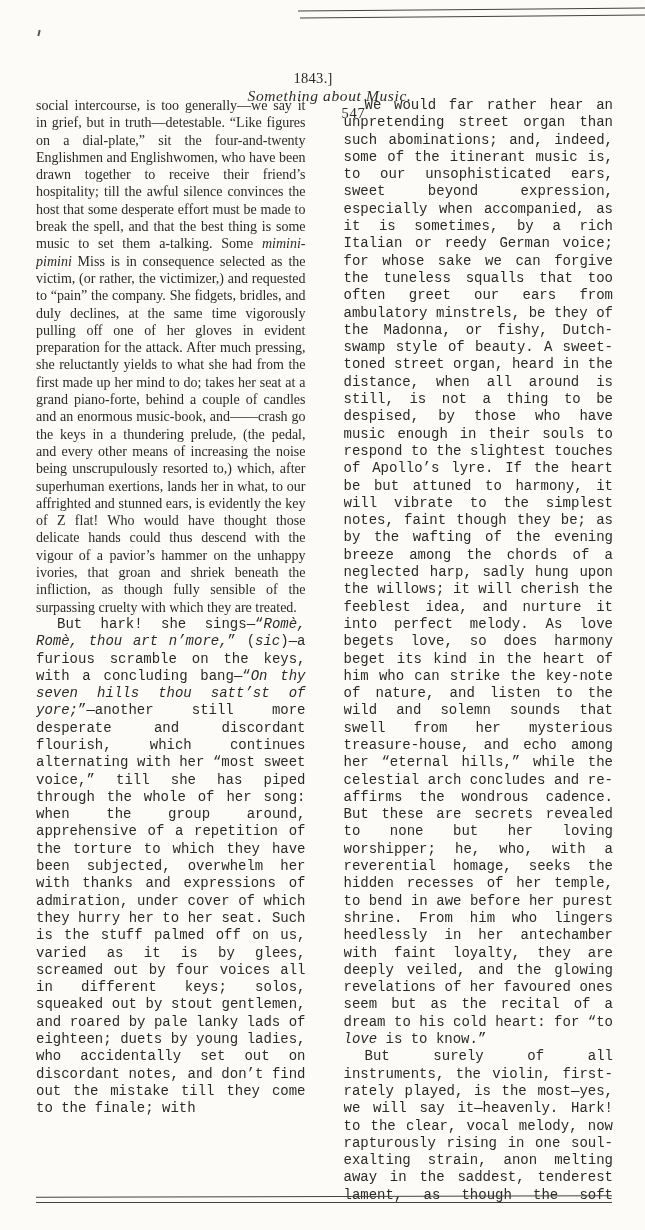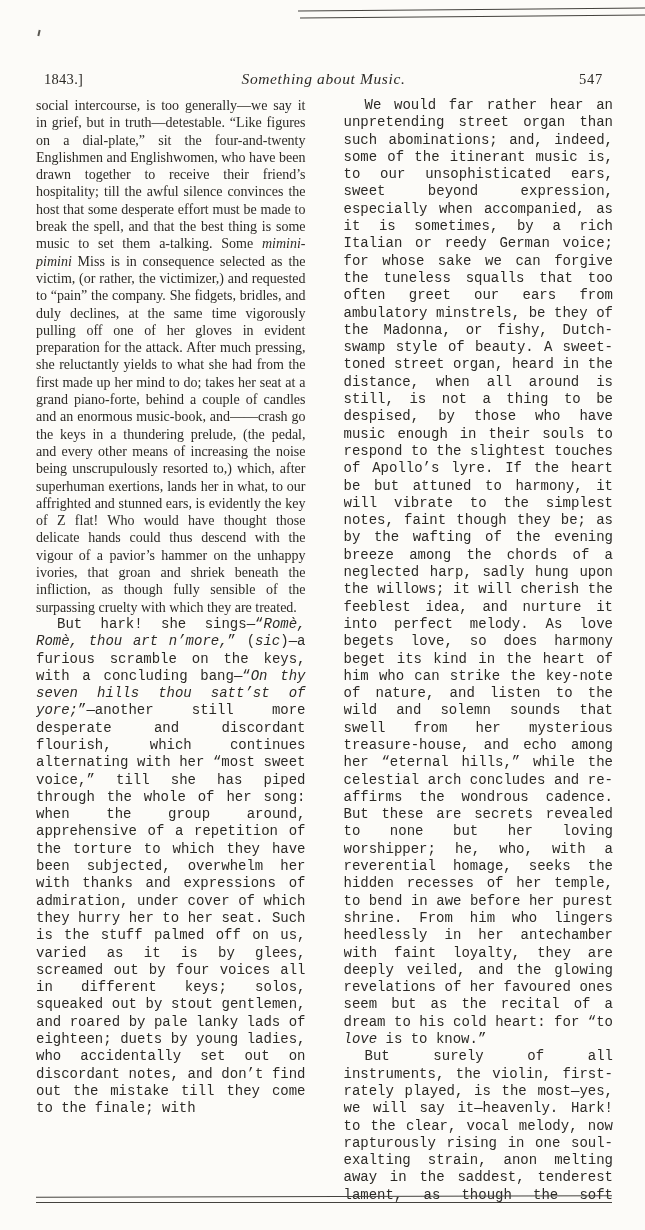--- a/index.html
+++ b/index.html
@@ -13,23 +13,24 @@
   }
   
   .artifact-line{position:absolute;height:1px;background:#44423e;}
   .line-top-1{top:9px;left:298px;width:347px;transform:rotate(-0.5deg);}
   .line-top-2{top:16px;left:300px;width:345px;transform:rotate(-0.5deg);}
   .line-bottom-1{top:1196px;left:36px;width:576px;transform:rotate(-0.15deg);}
   .line-bottom-2{top:1202px;left:36px;width:576px;}
   .tick-mark{position:absolute;top:30px;left:38px;width:2px;height:6px;background:#5a5852;transform:rotate(14deg);}
 
   .page-header{
-    position:absolute;top:70px;left:44px;right:42px;
+    position:absolute;top:70px;left:44px;right:30px;
     display:flex;align-items:center;
     font-size:14.5px;
+    flex-direction:column;
   }
   .page-header .hleft{width:72px;letter-spacing:.02em;}
   .page-header .htitle{flex:1;text-align:center;font-style:italic;font-size:15.5px;letter-spacing:.04em;}
   .page-header .hright{width:72px;text-align:right;letter-spacing:.05em;}
 
   .columns{
     position:absolute;top:97px;left:36px;right:32px;bottom:26px;
     display:flex;gap:38px;
   }
   .column{

